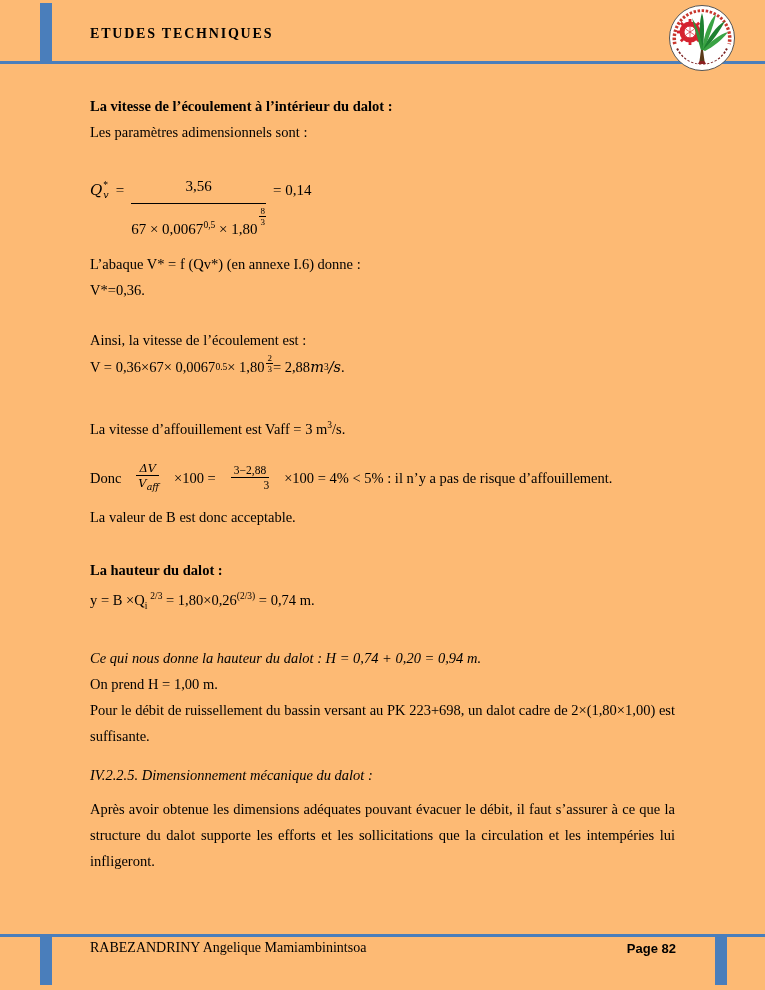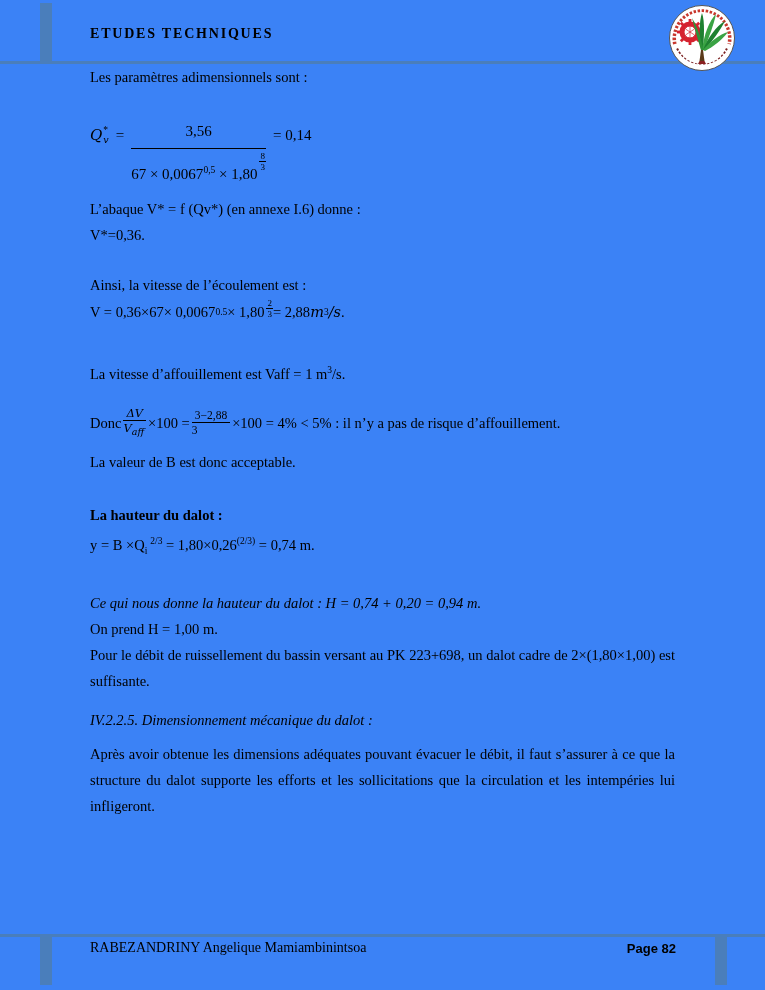--- a/index.html
+++ b/index.html
@@ -1,17 +1,17 @@
 <!DOCTYPE html>
 <html><head>
 <meta charset="utf-8">
 <style>
   html,body{margin:0;padding:0;background:#e9e9e9;}
   .page{
-    position:relative;width:765px;height:990px;background:#3b82f6;
+    position:relative;width:765px;height:990px;background:#fdba74;
     font-family:"Liberation Serif",serif;color:#000;overflow:hidden;margin:0 auto;
   }
   
   .hdr-bar{position:absolute;left:40px;top:3px;width:12px;height:59px;background:#4a7ebb;}
   .hdr-title{position:absolute;left:90px;top:26px;font-weight:bold;font-size:14px;letter-spacing:1.8px;}
   .hdr-rule{position:absolute;left:0;top:61px;width:765px;height:3px;background:#4a7ebb;}
   .logo{position:absolute;left:668px;top:4px;width:68px;height:68px;z-index:5;}
   
   .content{position:absolute;left:90px;top:64px;width:585px;font-size:14.5px;line-height:26px;}
   .content p{margin:0;}
@@ -26,21 +26,21 @@
   .op{margin:0 7px;}
   .supsub{display:inline-flex;flex-direction:column;font-size:9.5px;line-height:9px;vertical-align:-5px;margin-left:1px;}
   .bigfrac{display:inline-block;text-align:center;vertical-align:middle;margin-top:35px;}
   .bigfrac .fnum{display:block;border-bottom:1.4px solid #000;padding:0 4px 4px;}
   .bigfrac .fden{display:block;padding-top:3px;}
   
   .expfrac{display:inline-block;vertical-align:9px;font-size:9px;line-height:8px;text-align:center;margin-left:2px;}
   .expfrac .efn{display:block;border-bottom:0.8px solid #000;padding:0 1px 1px;}
   .expfrac .efd{display:block;padding-top:1px;}
   
-  .sfrac{display:inline-block;vertical-align:middle;text-align:left;font-size:11.5px;line-height:14px;margin:0 2px;}
+  .sfrac{display:inline-block;vertical-align:middle;text-align:right;font-size:11.5px;line-height:14px;margin:0 15px;}
   .sfrac .fnum{display:block;border-bottom:1px solid #000;padding:0 3px;}
   .sfrac .fden{display:block;}
   
   .m-h1{margin-top:29px !important;}
   .m-abaque{margin-top:33px !important;}
   .m-ainsi{margin-top:24px !important;}
   .m-fv{margin-top:1px !important;height:30px;display:flex;align-items:flex-start;}
   .m-vaff{margin-top:28px !important;}
   .m-donc{margin-top:16px !important;height:40px;display:flex;align-items:center;}
   .m-valb{margin-top:6px !important;}
@@ -91,20 +91,21 @@
         <path d="M35 46 C42 38 52 30 60 28 C54 36 45 43 37 47 Z" fill="#3aa344"></path>
         <path d="M33 46 C29 33 26 22 24 14 C29 22 33 33 35 46 Z" fill="#2d9238"></path>
         <path d="M33 46 L31.5 57 L36.5 57 L35 46 Z" fill="#5a3a1a"></path>
         <path d="M31.5 57 L30 60 L38 60 L36.5 57 Z" fill="#8a2020"></path>
       </g>
     </svg>
   </div>
 
   <div class="content">
 
+    <p class="b m-h1">La vitesse de l’écoulement à l’intérieur du dalot :</p>
     <p>Les paramètres adimensionnels sont :</p>
 
     <div class="formula-display">
       <span class="mi">Q</span>
         <span class="supsub">
           <span>*</span>
           <span class="mi">v</span>
         </span>
       <span class="op">=</span>
       <span class="bigfrac">
@@ -126,21 +127,21 @@
           <span class="efn">2</span>
           <span class="efd">3</span>
         </span>
         <span> = 2,88 </span>
         <span class="mi">m</span>
         <sup>3</sup>
         <span class="mi">/s</span>
         <span> .</span>
       </p>
 
-    <p class="m-vaff"><span>La vitesse d’affouillement est Vaff = 1 m</span><sup>3</sup><span>/s.</span></p>
+    <p class="m-vaff"><span>La vitesse d’affouillement est Vaff = 3 m</span><sup>3</sup><span>/s.</span></p>
 
     <p class="m-donc">
         <span>Donc </span>
         <span class="sfrac">
           <span class="fnum mi">ΔV</span>
           <span class="fden mi"><span>V</span><sub>aff</sub></span>
         </span>
         <span> ×100 = </span>
         <span class="sfrac">
           <span class="fnum">3−2,88</span>

